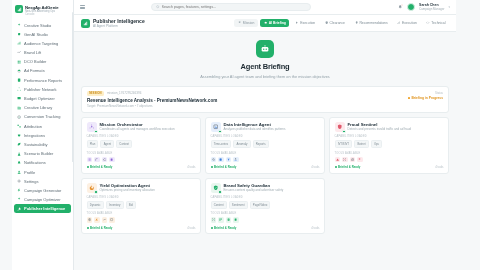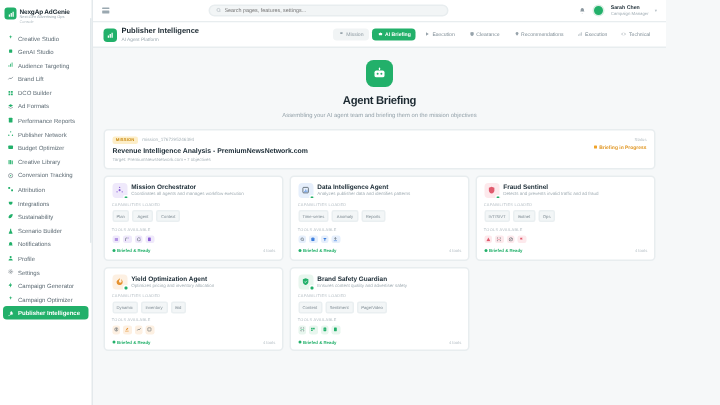--- a/index.html
+++ b/index.html
@@ -4,21 +4,21 @@
 <style>
   * { box-sizing: border-box; margin:0; padding:0; }
   html,body { width:480px; height:270px; overflow:hidden; }
   body {
     font-family: "Liberation Sans", sans-serif;
     background:#f6f8f9;
     font-size:4px;
     color:#36454f;
     -webkit-font-smoothing:antialiased;
   }
-  .app { display:flex; width:444px; height:270px; }
+  .app { display:flex; width:444px; height:270px;margin-left:12px; }
 
   
   .sidebar {
     width:62px; height:270px; background:#ffffff;
     border-right:1px solid #e4e9ec;
     display:flex; flex-direction:column;
     padding:3px 0 0 0; position:relative;
   }
   .brand { display:flex; gap:2px; padding:2px 3px 3px 3px; align-items:flex-start; }
   .brand-logo {

